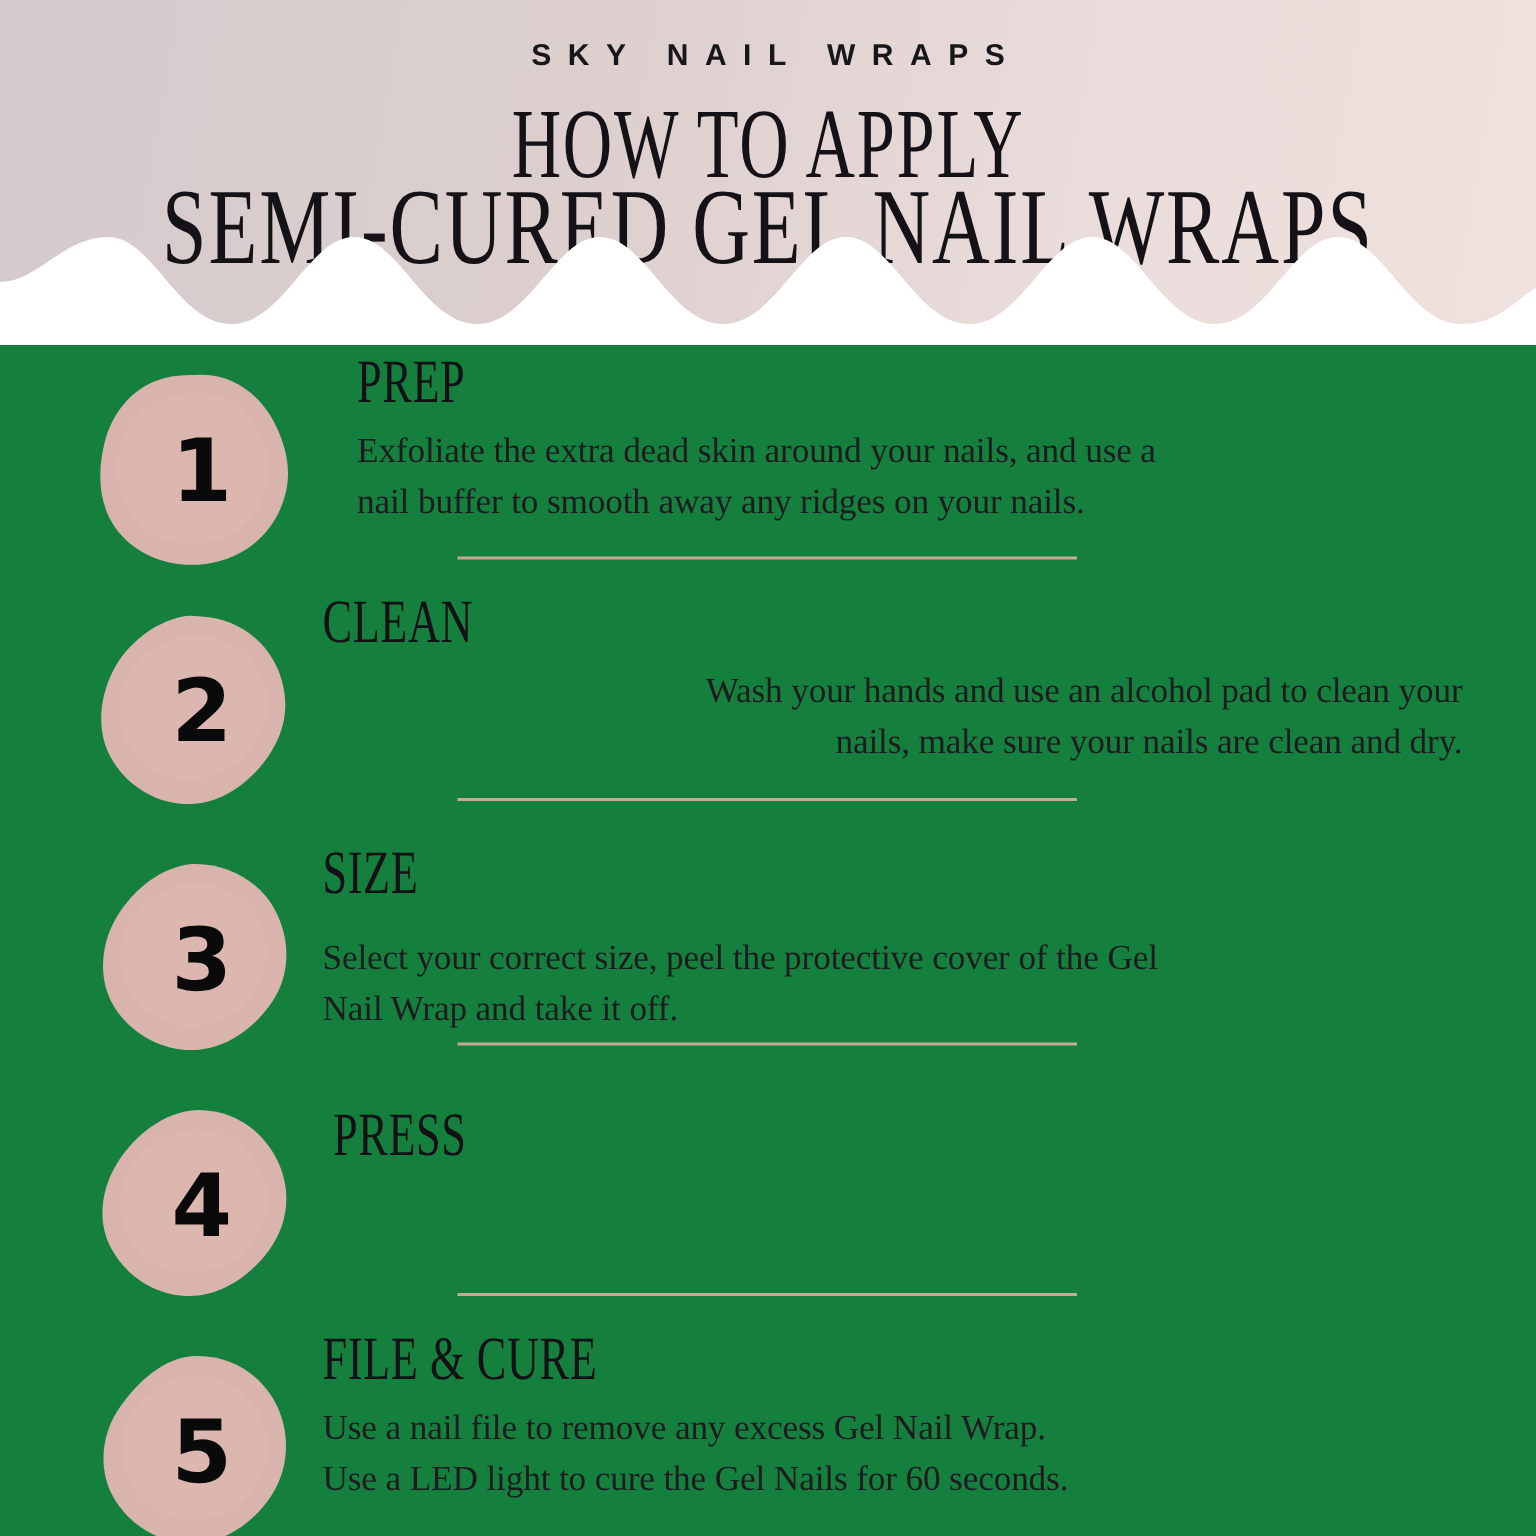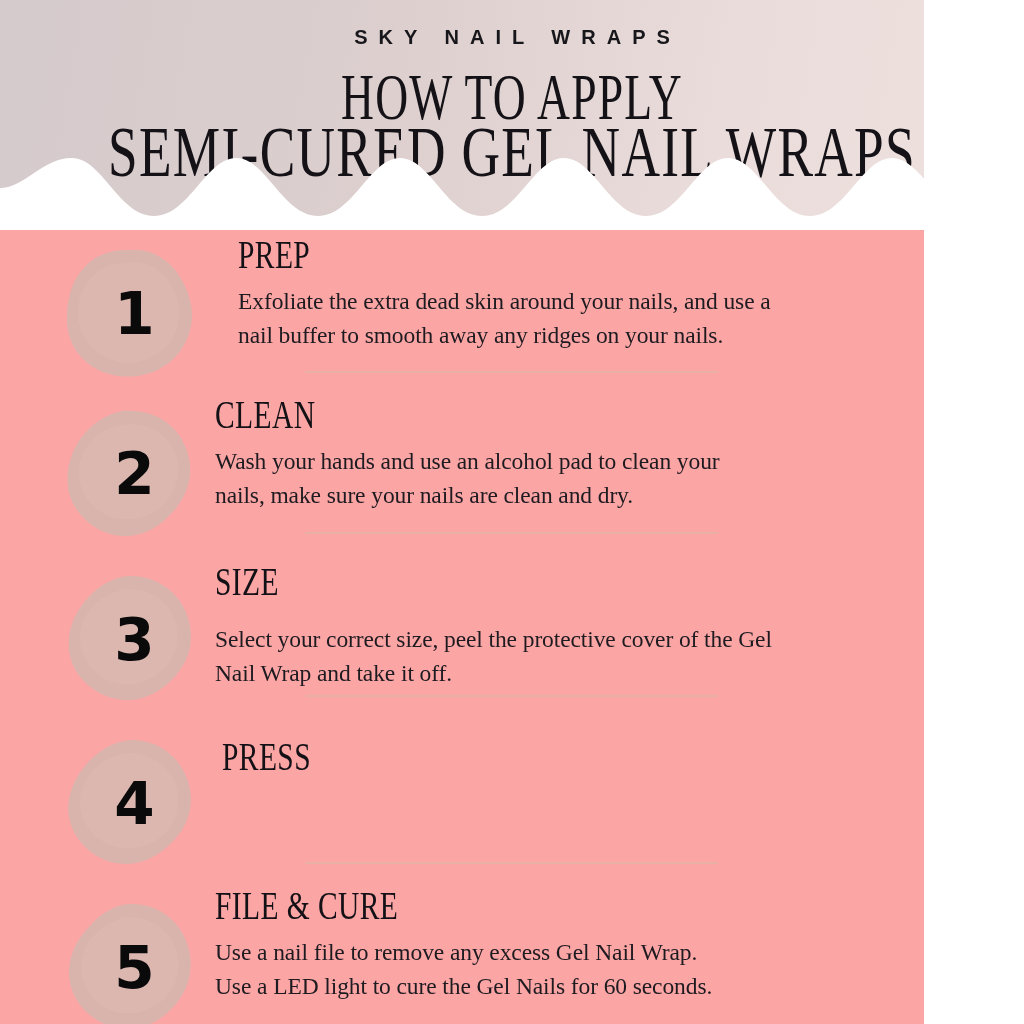--- a/index.html
+++ b/index.html
@@ -2,24 +2,24 @@
 <html><head>
 <meta charset="utf-8">
 <style>
   html, body {
     margin: 0;
     padding: 0;
     background: #ffffff;
   }
   #canvas {
     position: relative;
-    width: 924px;
+    width: 1024px;
     height: 1024px;
     overflow: hidden;
-    background: #fca5a5;
+    background: #15803d;
     font-family: "Liberation Sans", sans-serif;
   }
 
   
   #header-band {
     position: absolute;
     left: 0; top: 0;
     width: 1024px;
     height: 230px;
     background: linear-gradient(100deg, #d5cacc 0%, #dccfce 38%, #e9dcda 70%, #efe1de 100%);
@@ -204,21 +204,21 @@
                    C106,114 88,129 66,130 C44,131 24,119 13,101
                    C2,83 4,60 13,42 C22,24 40,9 60,5 C64,4 68,5 72,5 Z" fill="#d9b4ad"></path>
           <path d="M70,18 C90,18 108,31 114,49 C120,67 114,86 101,99
                    C88,112 67,117 49,111 C31,105 18,88 17,69
                    C16,50 28,31 46,23 C54,19 62,18 70,18 Z" fill="#dcbab3" opacity="0.55"></path>
         </svg>
         <div class="blob-num">2</div>
       </div>
       <div class="step-text" style="left:215px; top:4px; width:760px;">
         <div class="step-title">CLEAN</div>
-        <div class="step-body" style="margin-top:14px;">Wash your hands and use an alcohol pad to clean your
+        <div class="step-body" style="margin-top:14px;text-align:right;">Wash your hands and use an alcohol pad to clean your
 nails, make sure your nails are clean and dry.</div>
       </div>
       <div class="divider" style="top:142px;"></div>
     </div>
 
     <div class="step" style="top:330px;">
       <div class="blob-wrap" style="top:12px;">
         <svg class="blob-svg" viewBox="0 0 136 136">
           <path d="M66,4 C90,3 112,16 122,36 C132,56 131,78 120,95
                    C109,112 90,127 68,128 C46,129 25,117 14,99

